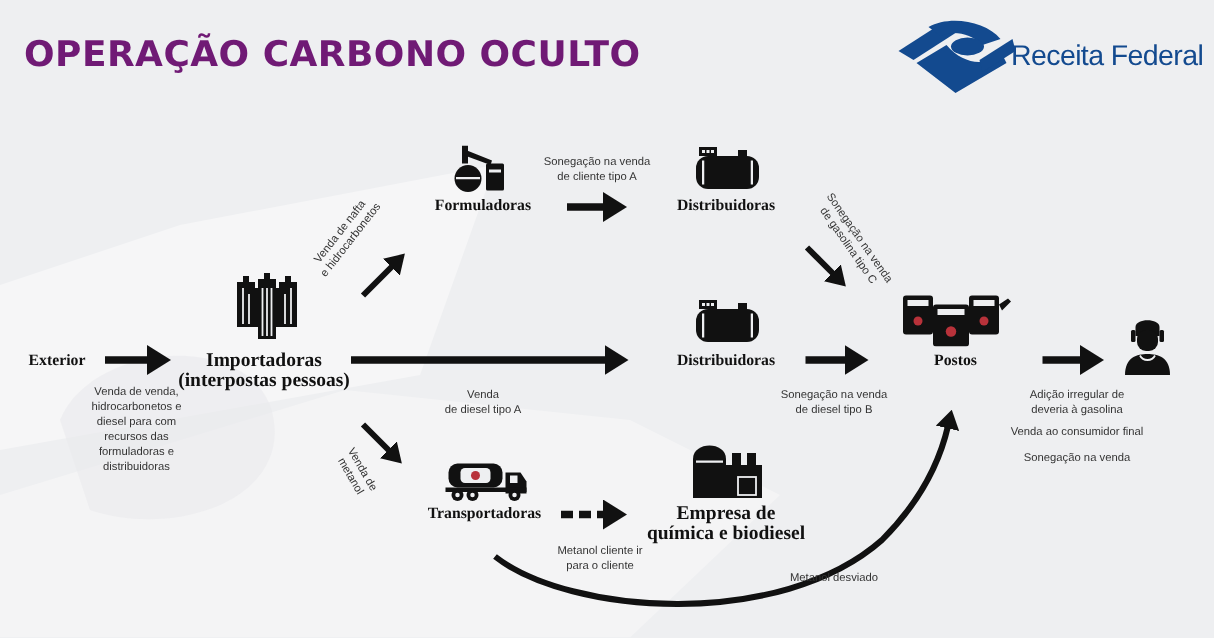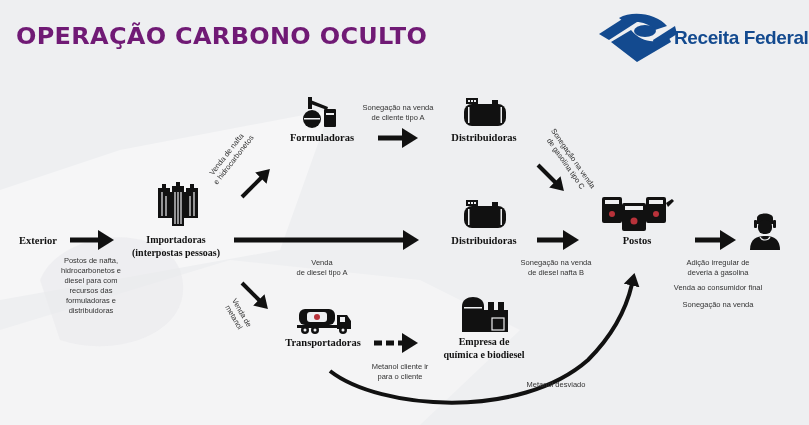--- a/index.html
+++ b/index.html
@@ -12,29 +12,29 @@
   .bg-shape { position: absolute; left: 0; top: 0; width: 809px; height: 425px; }
   .title {
     position: absolute; left: 16px; top: 22px;
     font-family: "DejaVu Sans", sans-serif; font-weight: bold;
     font-size: 24px; letter-spacing: 0.3px; color: #701a75;
     transform: scaleY(0.98);
   }
   .logo { position: absolute; left: 597px; top: 12px; width: 210px; height: 52px; }
   .logo-text {
     position: absolute; left: 674px; top: 27px;
-    font-family: "Liberation Sans", sans-serif; font-weight: bold;
+    font-family: "Liberation Sans", sans-serif; font-weight: normal;
     font-size: 19px; color: #134a8f; letter-spacing: -0.4px; text-align: right;
   }
   .label {
     position: absolute; font-family: Liberation Serif, serif; font-weight: bold;
     font-size: 10.5px; color: #111; text-align: left; white-space: nowrap;
     transform: translateX(-50%);
   }
-  .label.big { font-size: 10px; line-height: 14px; }
+  .label.big { font-size: 13px; line-height: 14px; }
   .note {
     position: absolute; font-family: "Liberation Sans", sans-serif;
     font-size: 7.5px; line-height: 10px; color: #333; text-align: center;
     white-space: nowrap; transform: translateX(-50%);
   }
   .rot { position: absolute; font-family: "Liberation Sans", sans-serif; font-size: 7.5px; line-height: 9px; color: #333; text-align: center; white-space: nowrap; transform-origin: center center; }
   svg.layer { position: absolute; left: 0; top: 0; width: 809px; height: 425px; }
   .icon { position: absolute; }
 </style>
 </head>
@@ -221,21 +221,21 @@
 <div class="label" style="left:484px;top:235px">Distribuidoras</div>
 <div class="label" style="left:637px;top:235px">Postos</div>
 <div class="label" style="left:323px;top:337px">Transportadoras</div>
 
 <div>
   <div class="label big" style="left:484px;top:335px">Empresa de</div>
   <div class="label big" style="left:484px;top:348px">química e biodiesel</div>
 </div>
 
 <div class="note" style="left:91px;top:256px">
-  <div>Postos de nafta,</div>
+  <div>Venda de venda,</div>
   <div>hidrocarbonetos e</div>
   <div>diesel para com</div>
   <div>recursos das</div>
   <div>formuladoras e</div>
   <div>distribuidoras</div>
 </div>
 
 <div class="rot" style="left:200px;top:148px;transform:rotate(-52deg)">
   <div>Venda de nafta</div>
   <div>e hidrocarbonetos</div>
@@ -251,21 +251,21 @@
   <div>de gasolina tipo C</div>
 </div>
 
 <div class="note" style="left:322px;top:258px">
   <div>Venda</div>
   <div>de diesel tipo A</div>
 </div>
 
 <div class="note" style="left:556px;top:258px">
   <div>Sonegação na venda</div>
-  <div>de diesel nafta B</div>
+  <div>de diesel tipo B</div>
 </div>
 
 <div class="rot" style="left:222px;top:306px;transform:rotate(60deg)">
   <div>Venda de</div>
   <div>metanol</div>
 </div>
 
 <div class="note" style="left:400px;top:362px">
   <div>Metanol cliente ir</div>
   <div>para o cliente</div>

